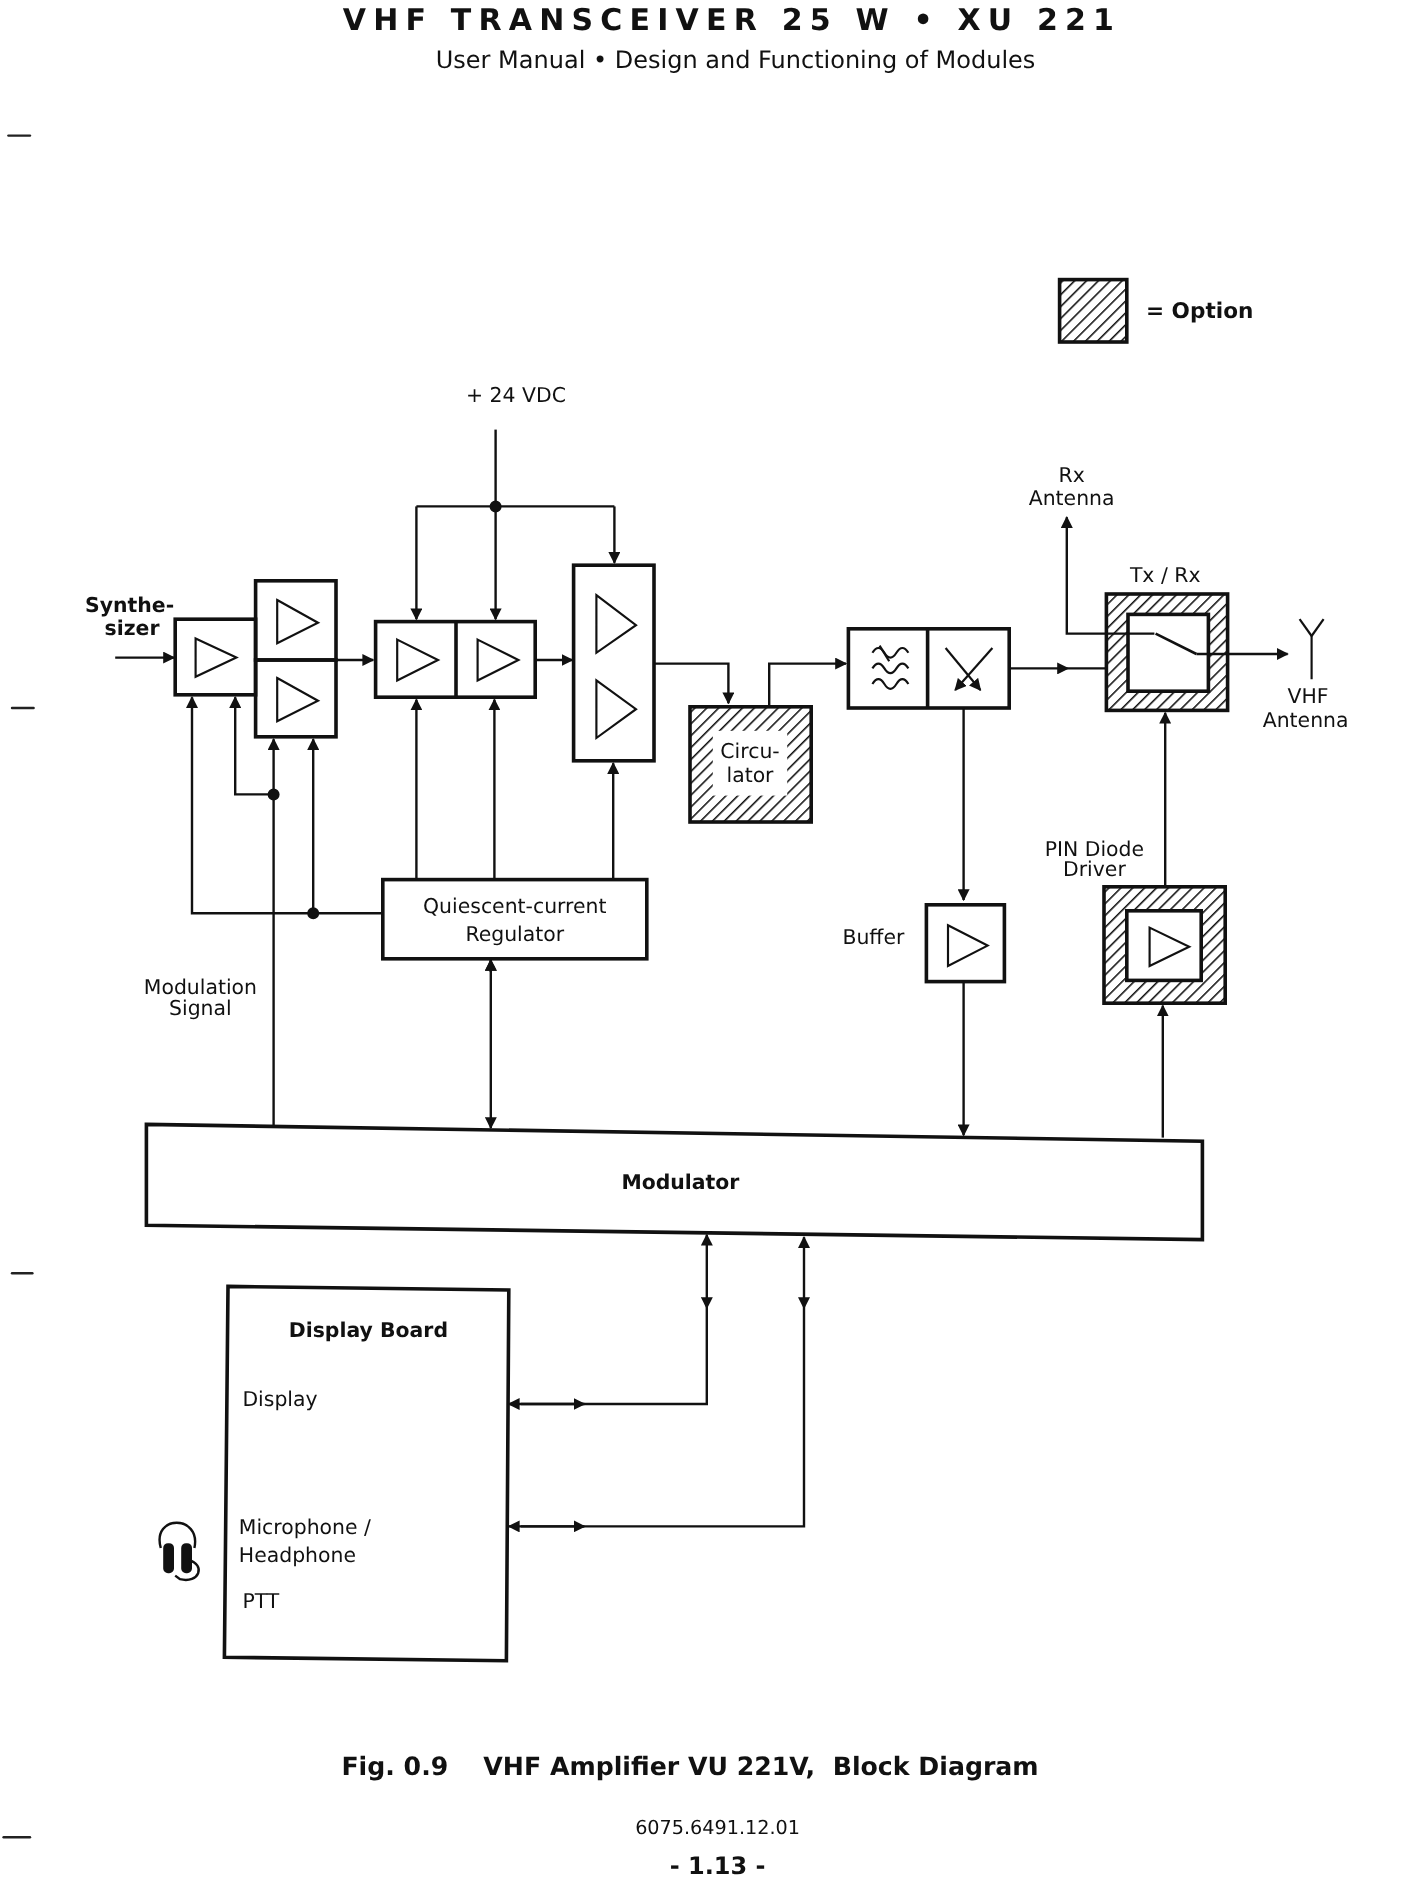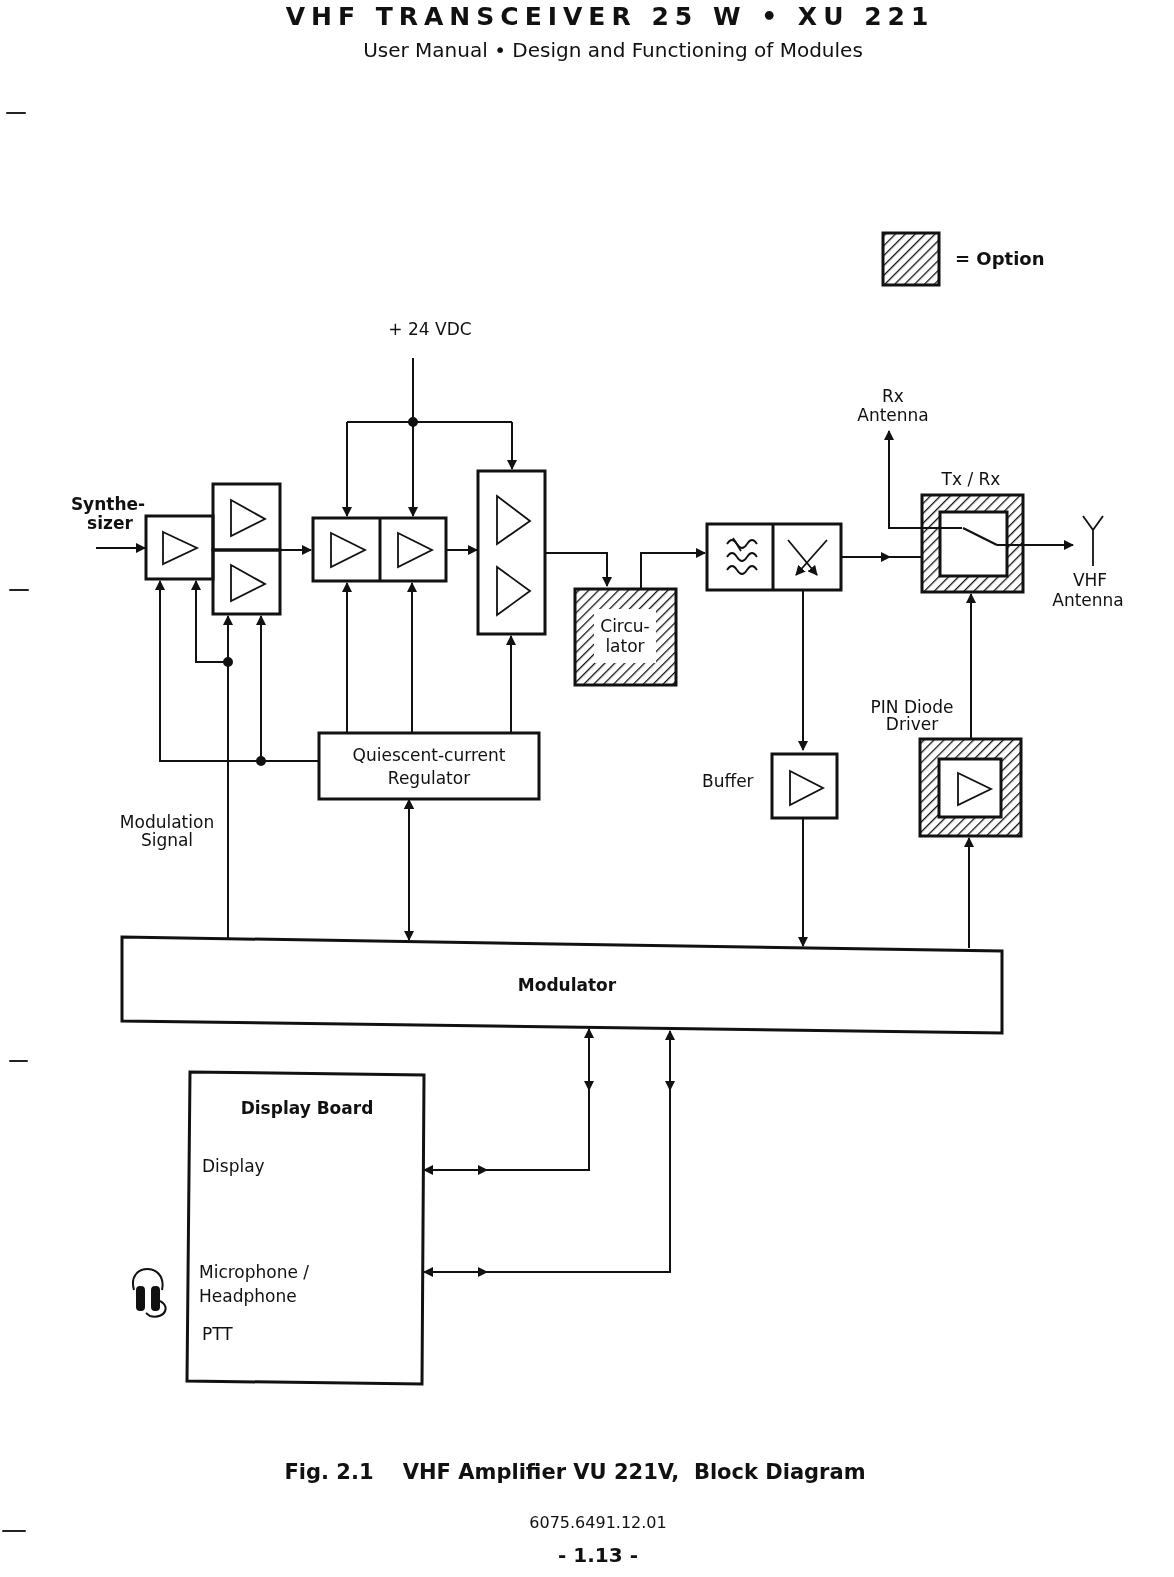--- a/index.html
+++ b/index.html
@@ -201,15 +201,15 @@
   <text x="167" y="828" text-anchor="middle" class="lbl">Modulation</text>
   <text x="167" y="846" text-anchor="middle" class="lbl">Signal</text>
   <text x="567" y="991" text-anchor="middle" class="lbl" font-weight="bold">Modulator</text>
   <text x="307" y="1114" text-anchor="middle" class="lbl" font-weight="bold">Display Board</text>
   <text x="202" y="1172" class="lbl">Display</text>
   <text x="199" y="1278" class="lbl">Microphone /</text>
   <text x="199" y="1302" class="lbl">Headphone</text>
   <text x="202" y="1340" class="lbl" font-size="16">PTT</text>
 </svg>
 
-<div class="caption" style="white-space:pre;">Fig. 2.1    VHF Amplifier VU 221V,  Block Diagram</div>
+<div class="caption" style="white-space:pre;">Fig. 0.9    VHF Amplifier VU 221V,  Block Diagram</div>
 <div class="docnum">6075.6491.12.01</div>
 <div class="pagenum">- 1.13 -</div>
 
 </body></html>

